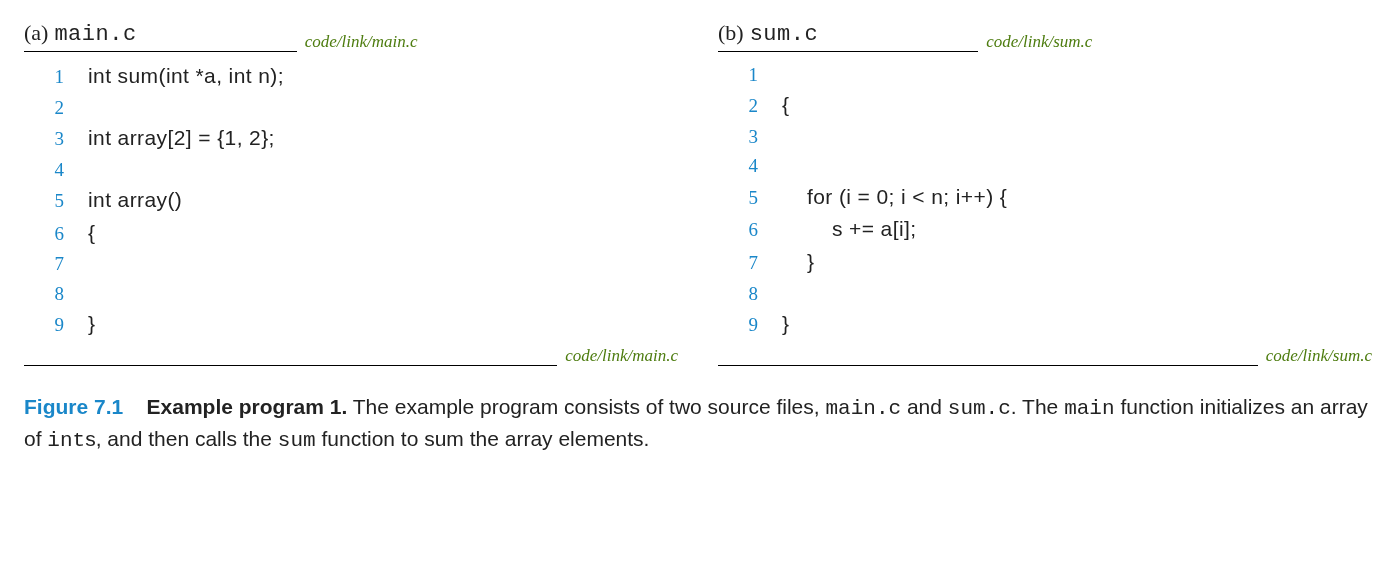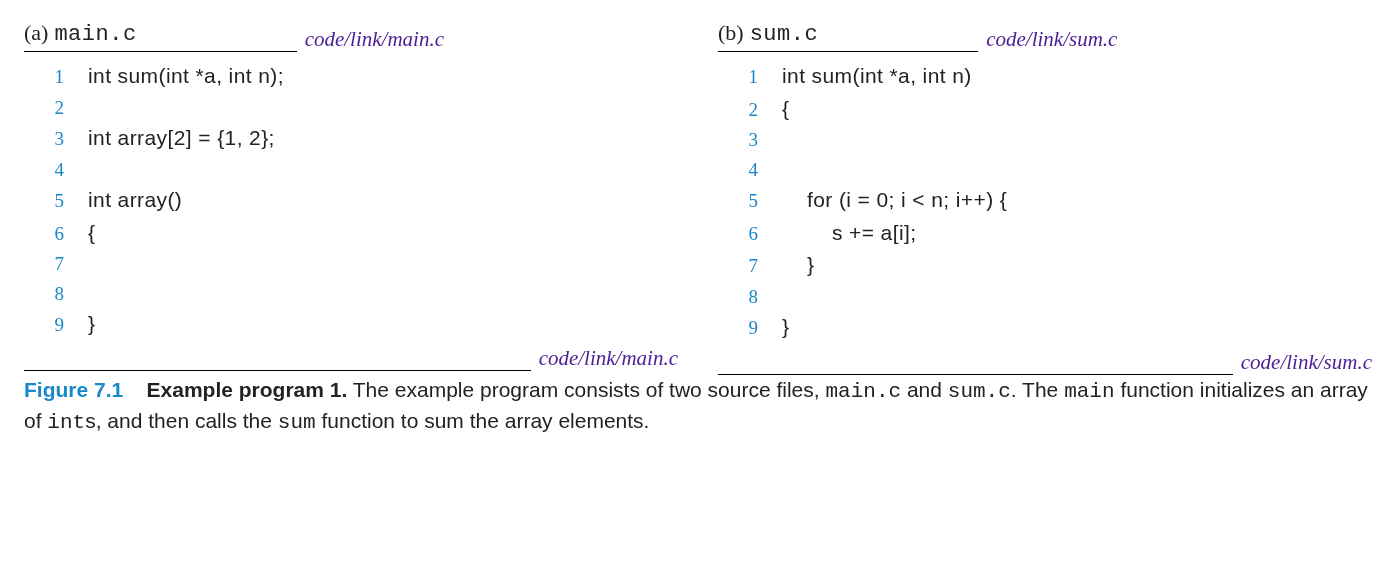--- a/index.html
+++ b/index.html
@@ -33,22 +33,22 @@
     padding-bottom: 4px;
     padding-right: 160px;
   }
   .panel-label { }
   .panel-filename {
     font-family: 'Courier New', monospace;
     letter-spacing: 0.5px;
   }
   .panel-path-top, .panel-path-bottom {
     font-style: italic;
-    font-size: 21px;
-    color: #4c1d95;
+    font-size: 17px;
+    color: #4d7c0f;
     white-space: nowrap;
   }
   .bottom-rule {
     border-top: 1.5px solid #000;
     margin-top: 6px;
     padding-top: 0;
     display: flex;
   }
   .bottom-rule-line {
     flex: 1;
@@ -70,20 +70,21 @@
     padding-right: 24px;
     flex-shrink: 0;
     font-size: 19px;
   }
   .code-text {
     font-family: Liberation Sans, sans-serif;
     white-space: pre;
     letter-spacing: 0.4px;
   }
   .caption {
+    margin-top: 26px;
     font-size: 21px;
     line-height: 1.4;
     font-family: -apple-system, 'Segoe UI', 'Helvetica Neue', Arial, sans-serif;
     color: #222;
   }
   .fig-label {
     color: #1a87c9;
     font-weight: 600;
   }
   .fig-title {
@@ -157,21 +158,20 @@
       <div class="panel-label-wrap">
         <span class="panel-label">(b)</span>
         <span class="panel-filename">sum.c</span>
       </div>
       <span class="panel-path-top">code/link/sum.c</span>
     </div>
 
     <div class="code-block" id="code-right">
         <div class="code-line">
           <span class="lineno">1</span>
-          <span class="code-text">int sum(int *a, int n)</span>
         </div>
         <div class="code-line">
           <span class="lineno">2</span>
           <span class="code-text">{</span>
         </div>
         <div class="code-line">
           <span class="lineno">3</span>
         </div>
         <div class="code-line">
           <span class="lineno">4</span>

